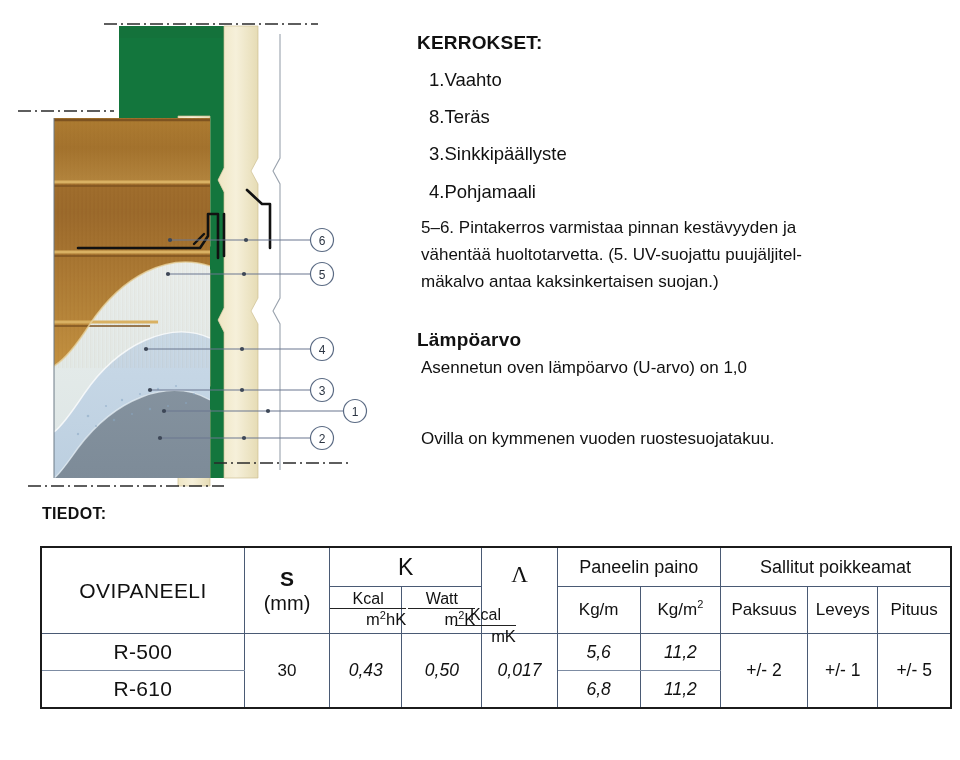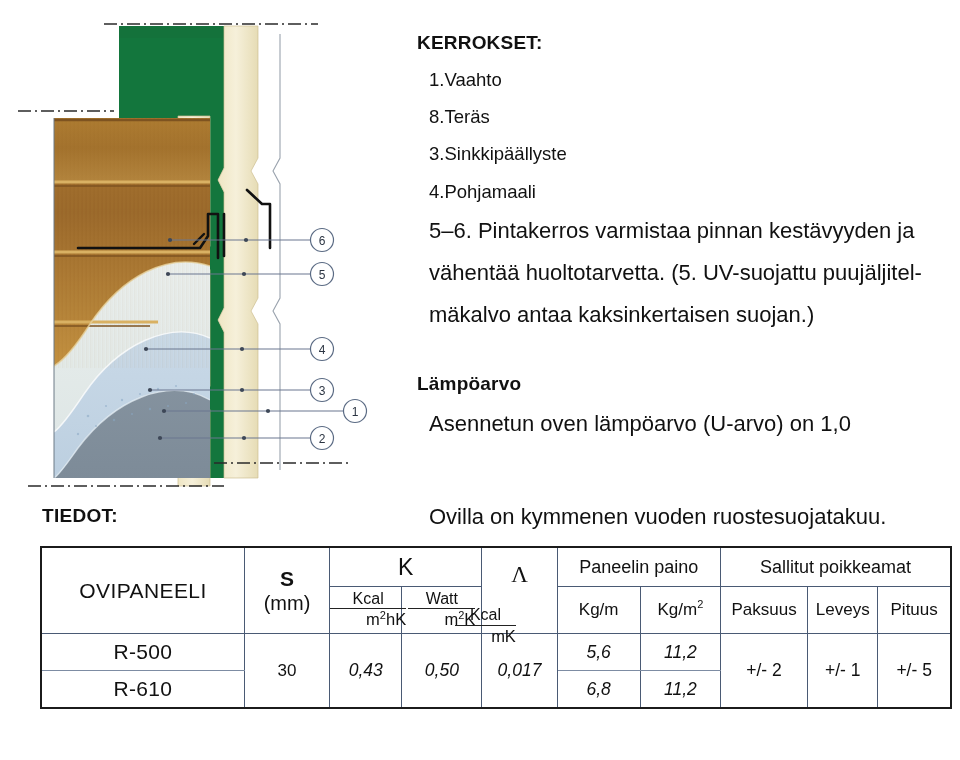--- a/index.html
+++ b/index.html
@@ -19,28 +19,28 @@
   #diagram{position:absolute;left:18px;top:8px;width:370px;height:485px;}
   #diagram svg{display:block;}
 
   
   #text-column{position:absolute;left:417px;top:30px;width:545px;}
   .heading{
     font-size:19px;font-weight:bold;letter-spacing:.2px;
     margin:0 0 3px 0;line-height:1.32;
   }
   .layer-line{font-size:18.5px;line-height:1.36;margin:12px;}
-  .para{font-size:22px;line-height:1.36;margin:12px;}
+  .para{font-size:17px;line-height:1.36;margin:4px;}
   .spacer-lg{height:30px;}
   .spacer-xl{height:40px;}
 
   
   #tiedot-title{
     position:absolute;left:42px;top:505px;
-    font-size:19px;font-weight:bold;letter-spacing:.3px;
+    font-size:16px;font-weight:bold;letter-spacing:.3px;
   }
 
   #spec-table-wrap{position:absolute;left:40px;top:546px;width:912px;}
   table.spec{
     border-collapse:collapse;
     width:912px;
     table-layout:fixed;
     background:#fff;
   }
   table.spec td, table.spec th{

